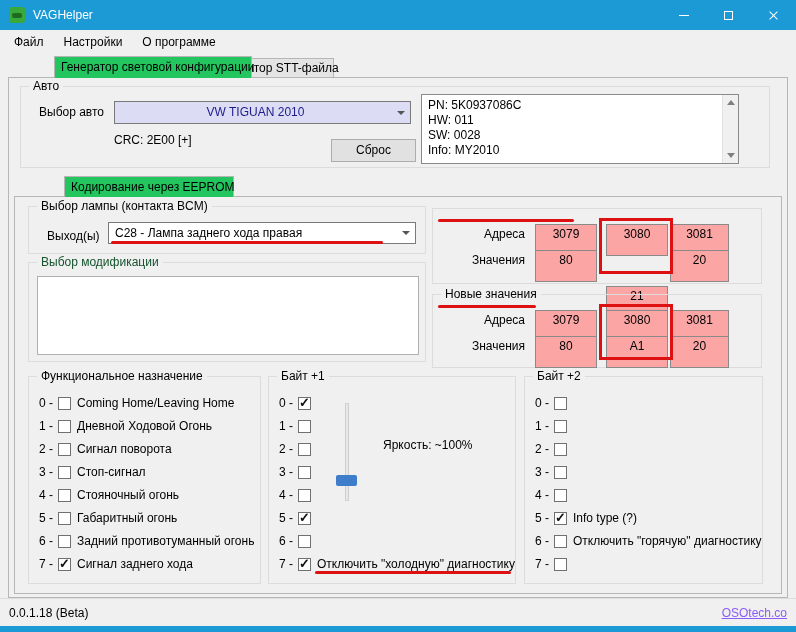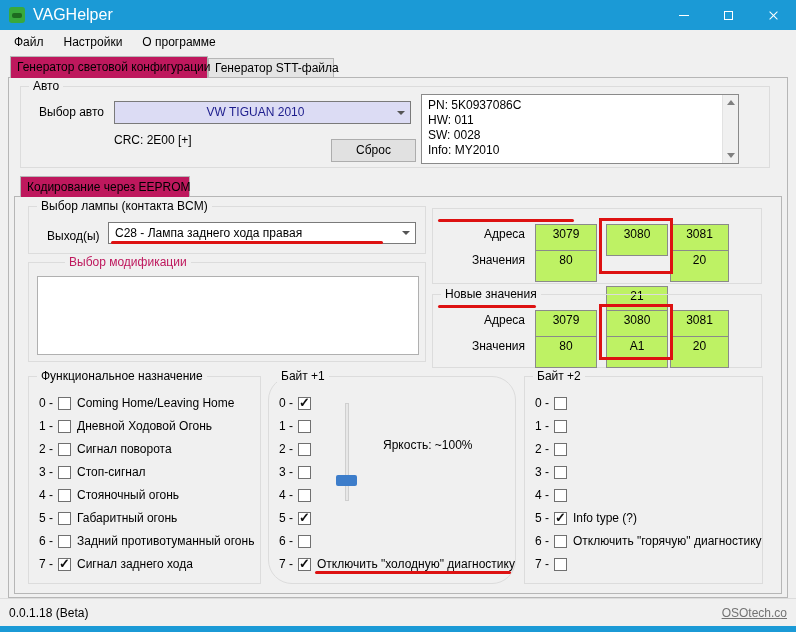--- a/index.html
+++ b/index.html
@@ -6,70 +6,70 @@
   html,body { background:#9a9a9a; }
   .window {
     position:relative; width:796px; height:632px; background:#f0f0f0;
     font-family:"Liberation Sans", sans-serif; font-size:12px; color:#000;
     overflow:hidden;
   }
   
   .titlebar { position:absolute; left:0; top:0; right:0; height:30px; background:#1b9ad6; display:flex; align-items:center; }
   .app-icon { width:16px; height:16px; margin-left:9px; background:#39a93c; border-radius:3px; position:relative; flex:0 0 auto; }
   .app-icon::after { content:""; position:absolute; left:3px; top:6px; width:10px; height:5px; background:#1d6b20; border-radius:2px; }
-  .title-text { color:#fff; margin-left:8px; font-size:16px; }
+  .title-text { color:#fff; margin-left:8px; font-size:12px; }
   .win-buttons { margin-left:auto; display:flex; height:100%; }
   .win-btn { width:45px; height:100%; display:flex; align-items:center; justify-content:center; }
   .glyph-min { width:10px; height:1px; background:#fff; }
   .glyph-max { width:9px; height:9px; border:1px solid #fff; }
   .glyph-close { position:relative; width:11px; height:11px; }
   .glyph-close::before, .glyph-close::after { content:""; position:absolute; left:5px; top:0; width:1px; height:11px; background:#fff; }
   .glyph-close::before { transform:rotate(45deg); }
   .glyph-close::after  { transform:rotate(-45deg); }
   
   .menubar { position:absolute; left:0; top:30px; right:0; height:24px; background:#f0f0f0; display:flex; align-items:center; padding-left:4px; border-bottom:1px solid #f0f0f0; }
   .menu-item { padding:4px 10px; white-space:nowrap; }
   
   .tab { position:absolute; background:#e4e4e4; border:1px solid #b6b6b6; border-bottom:none; text-align:center; white-space:nowrap; padding:0 6px; }
-  .tab.active { background:#be185d; z-index:3; }
+  .tab.active { background:#22c55e; z-index:3;margin-left:44px; }
   .panel { position:absolute; background:#f0f0f0; border:1px solid #b6b6b6; z-index:1; }
   
   .groupbox { position:absolute; border:1px solid #dcdcdc; z-index:2; }
   .gb-title { position:absolute; top:-8px; left:8px; background:#f0f0f0; padding:0 4px; white-space:nowrap; }
-  .gb-title.disabled { color:#be185d;margin-left:28px; }
+  .gb-title.disabled { color:#14532d; }
   
   .label { position:absolute; white-space:nowrap; }
   .combo { position:absolute; background:#fff; border:1px solid #7a7a7a; line-height:20px; padding:0 20px 0 6px; white-space:nowrap; overflow:hidden; }
   .combo-arrow { position:absolute; right:6px; top:9px; width:0; height:0; border-left:4px solid transparent; border-right:4px solid transparent; border-top:4px solid #555; }
   .combo.car { background:#dcdcf4; color:#1c1c8c; text-align:center; }
   .btn { position:absolute; background:#e1e1e1; border:1px solid #adadad; text-align:center; }
   .textbox { position:absolute; background:#fff; border:1px solid #8a8a8a; padding:3px 20px 17px 6px; line-height:15px; }
   .sb-track { position:absolute; right:0; top:0; bottom:0; width:16px; background:#f0f0f0; border-left:1px solid #e2e2e2; }
   .sb-arrow { position:absolute; left:4px; width:0; height:0; border-left:4px solid transparent; border-right:4px solid transparent; }
   .sb-arrow.up { top:5px; border-bottom:5px solid #7f7f7f; }
   .sb-arrow.down { bottom:5px; border-top:5px solid #7f7f7f; }
   .listbox { position:absolute; background:#fff; border:1px solid #b0b0b0; }
-  .field { position:absolute; height:32px; background:#bef264; border:1px solid #8a8a8a; text-align:center; line-height:19px; }
+  .field { position:absolute; height:32px; background:#fca5a5; border:1px solid #8a8a8a; text-align:center; line-height:19px; }
   .row-label { position:absolute; left:4px; width:88px; text-align:right; white-space:nowrap; }
   
   .bit-row { position:absolute; height:16px; display:flex; align-items:center; white-space:nowrap; }
   .bit-num { width:19px; }
   .cb { display:inline-block; width:13px; height:13px; background:#fff; border:1px solid #707070; position:relative; margin-right:6px; flex:0 0 auto; }
   .cb.checked::after { content:"✓"; position:absolute; left:0px; top:-3px; font-size:13px; font-weight:bold; color:#101010; }
   .bit-label { white-space:nowrap; }
   
   .slider-track { position:absolute; width:4px; background:#e7e7e7; border:1px solid #cfcfcf; }
   .slider-thumb { position:absolute; border-radius:2px; background:#3d7dca; }
   
   .ann { position:absolute; z-index:10; pointer-events:none; }
   .ann.line { height:3px; background:#dd1111; border-radius:2px; }
   .ann.box { border:3px solid #dd1111; }
   
   .statusbar { position:absolute; left:0; top:598px; width:100%; height:28px; background:#f0f0f0; border-top:1px solid #dcdcdc; display:flex; align-items:center; padding:0 9px; z-index:4; }
-  .status-link { margin-left:auto; color:#737373; text-decoration:underline; }
+  .status-link { margin-left:auto; color:#8b5cf6; text-decoration:underline; }
   .bottom-strip { position:absolute; left:0; top:626px; width:100%; height:6px; background:#1b9ad6; z-index:5; }
 </style>
 </head>
 <body>
 
 <div class="window">
 
   <div class="titlebar">
     <div class="app-icon"></div>
     <div class="title-text">VAGHelper</div>
@@ -191,21 +191,21 @@
         <span class="cb"></span>
         <span class="bit-label">Задний противотуманный огонь</span>
       </div>
     <div class="bit-row" style="left:10px; top:179px;">
         <span class="bit-num">7 -</span>
         <span class="cb checked"></span>
         <span class="bit-label">Сигнал заднего хода</span>
       </div>
   </div>
 
-  <div class="groupbox" style="left:268px; top:376px; width:248px; height:208px;border-radius:24px;">
+  <div class="groupbox" style="left:268px; top:376px; width:248px; height:208px;">
     <span class="gb-title">Байт +1</span>
     <div class="bit-row" style="left:10px; top:18px;">
         <span class="bit-num">0 -</span>
         <span class="cb checked"></span>
         <span class="bit-label"></span>
       </div>
     <div class="bit-row" style="left:10px; top:41px;">
         <span class="bit-num">1 -</span>
         <span class="cb"></span>
         <span class="bit-label"></span>

